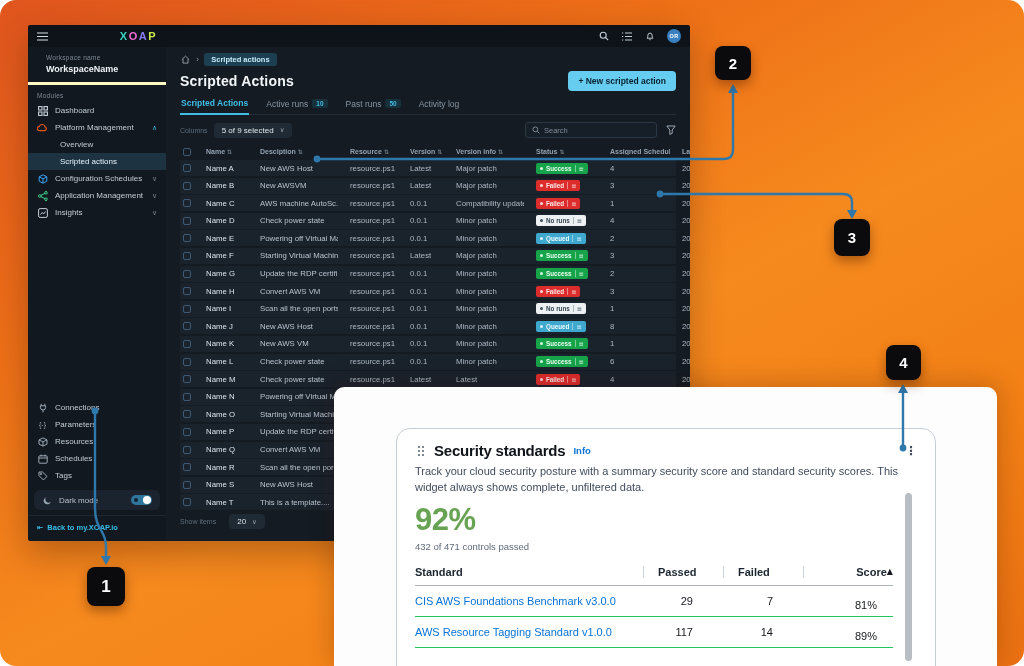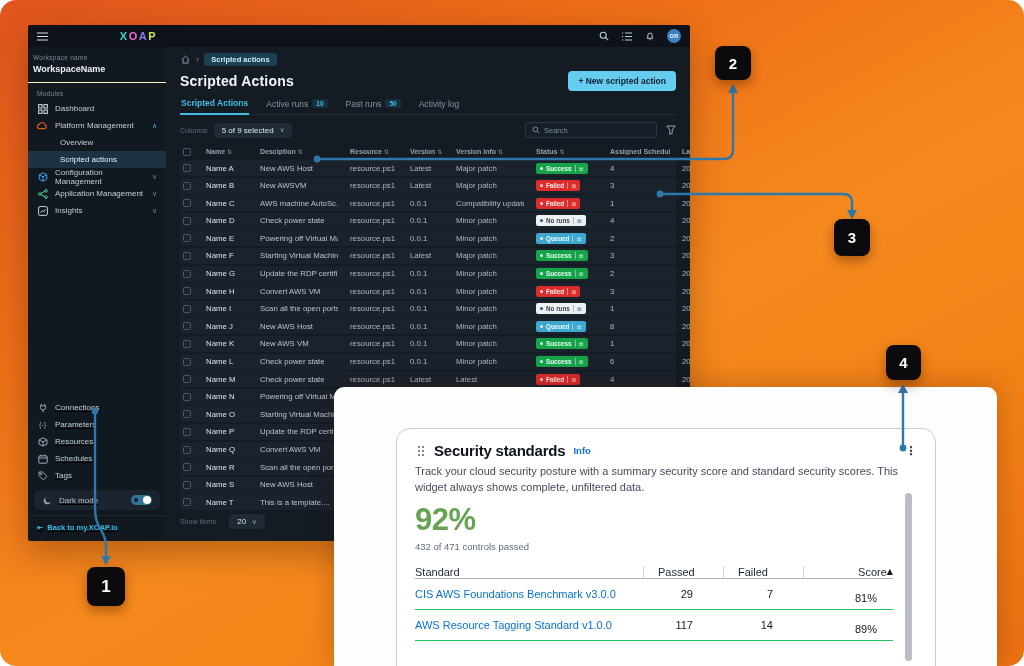--- a/index.html
+++ b/index.html
@@ -11,30 +11,30 @@
     background:linear-gradient(152deg,#e0551e 0%,#ee7017 30%,#f68a1e 55%,#f28015 78%,#ea7012 100%); }
 
   
   .app { position:absolute; left:28px; top:25px; width:662px; height:516px; background:#141b23;
     border-radius:3px; box-shadow:0 12px 34px rgba(40,10,0,.30); display:flex; overflow:hidden; }
 
   
   .sidebar { width:138px; background:#12181f; display:flex; flex-direction:column; flex:none; }
   .sb-head { height:22px; display:flex; align-items:center; justify-content:space-between; padding:0 9px; background:#0d1318; }
   .logo { font-size:11px; font-weight:bold; letter-spacing:1.5px; }
-  .ws { padding:7px 5px 8px; border-bottom:1px solid #fef9c3; }
+  .ws { padding:7px 18px 8px; border-bottom:3px solid #fef9c3; }
   .lbl { font-size:6.5px; color:#7d8894; letter-spacing:.3px; }
   .ws-name { font-size:9px; font-weight:bold; color:#eef3f7; margin-top:3px; }
   .mod-lbl { margin:7px 9px 3px; }
   .sb-item { height:17px; display:flex; align-items:center; gap:7px; padding:0 9px; font-size:8px; color:#c3cdd6; cursor:pointer; }
   .sb-item .chev { margin-left:auto; font-size:7px; color:#7d8894; }
   .chev.cy { color:#41bce4; }
   .sb-sub { padding-left:32px; }
   .sb-sub.sel { background:#1d3342; color:#e3f2fb; }
-  .sb-bottom { margin-top:auto;text-decoration:underline; }
+  .sb-bottom { margin-top:auto; }
   .ico { width:11px; height:11px; flex:none; display:inline-flex; align-items:center; justify-content:center; }
   .darkrow { margin:6px 6px 5px; background:#1b242e; border-radius:6px; height:20px; display:flex; align-items:center; gap:6px; padding:0 8px; }
   .darkrow .dlbl { font-size:8px; color:#b6c1cb; }
   .toggle { margin-left:auto; width:21px; height:10px; border-radius:6px; background:#2f759c; position:relative; }
   .toggle::before { content:""; position:absolute; left:3px; top:3px; width:4px; height:4px; border-radius:50%; background:#14222c; }
   .toggle::after { content:""; position:absolute; right:1px; top:1px; width:8px; height:8px; border-radius:50%; background:#fff; }
   .backrow { border-top:1px solid #1f2830; padding:7px 9px 9px; font-size:7.5px; font-weight:bold; color:#38bde8; display:flex; gap:4px; align-items:center; }
 
   
   .main { flex:1; display:flex; flex-direction:column; min-width:0; }
@@ -97,21 +97,21 @@
   .infolink { font-size:9.5px; font-weight:bold; color:#0972d3; cursor:pointer; }
   .ckebab { margin-left:auto; color:#414d5c; font-size:12px; font-weight:bold; cursor:pointer; }
   .cdesc { margin-top:5px; font-size:11px; line-height:1.45; color:#414d5c; max-width:525px; }
   .scorelbl { display:inline-block; margin-top:13px; font-size:11px; font-weight:bold; color:#0f141a;
     border-bottom:2px dotted #8d99a8; padding-bottom:2px; }
   .scoreval { margin-top:6px; font-size:31px; font-weight:bold; color:#67a353; letter-spacing:-.5px; }
   .scorecap { margin-top:3px; font-size:9.5px; color:#5f6b7a; }
 
   .wtable { margin-top:14px; width:478px; }
   .wth,.wtr { display:grid; grid-template-columns:1fr 80px 80px 90px; align-items:center; }
-  .wth { border-bottom:1.5px solid #aab4bf; font-size:11px; font-weight:normal; color:#1b2530; }
+  .wth { border-bottom:1.5px solid #aab4bf; padding-bottom:7px; font-size:11px; font-weight:bold; color:#1b2530; }
   .wth .sub { border-left:1px solid #ccd3da; padding-left:14px; }
   .wth .scoreh { display:flex; justify-content:flex-end; align-items:center; }
   .wth .g { font-size:8px; color:#16191f; }
   .wtr { border-bottom:1px solid #22c55e; height:31px; font-size:11px; color:#16191f; }
   .wlink { color:#0972d3; cursor:pointer; white-space:nowrap; overflow:hidden; }
   .num { text-align:right; padding-right:30px; }
   .wtr .score { text-align:right; padding-right:16px;margin-top:8px; }
   .cscroll { position:absolute; left:571px; top:106px; width:7px; height:168px; background:#b9bec4; border-radius:4px; cursor:pointer; }
 
   
@@ -184,21 +184,21 @@
       </div>
       <div class="sb-item">
         <span class="ico">
             <svg class="i" width="10" height="10" viewBox="0 0 10 10">
               <g stroke="#38a3f5" stroke-width="1" fill="none">
                 <path d="M5 .8l3.8 2v4.4L5 9.2l-3.8-2V2.8z"></path>
                 <path d="M1.2 2.8L5 4.8l3.8-2M5 4.8V9.2"></path>
               </g>
             </svg>
           </span>
-        <span>Configuration Management</span>
+        <span>Configuration Schedules</span>
         <span class="chev g">∨</span>
       </div>
       <div class="sb-item">
         <span class="ico">
             <svg class="i" width="10" height="10" viewBox="0 0 10 10">
               <g stroke="#3fd68f" stroke-width="1" fill="none">
                 <circle cx="1.8" cy="5" r="1.3"></circle>
                 <circle cx="8" cy="1.8" r="1.3"></circle>
                 <circle cx="8" cy="8.2" r="1.3"></circle>
                 <line x1="3" y1="4.4" x2="6.9" y2="2.3"></line>

